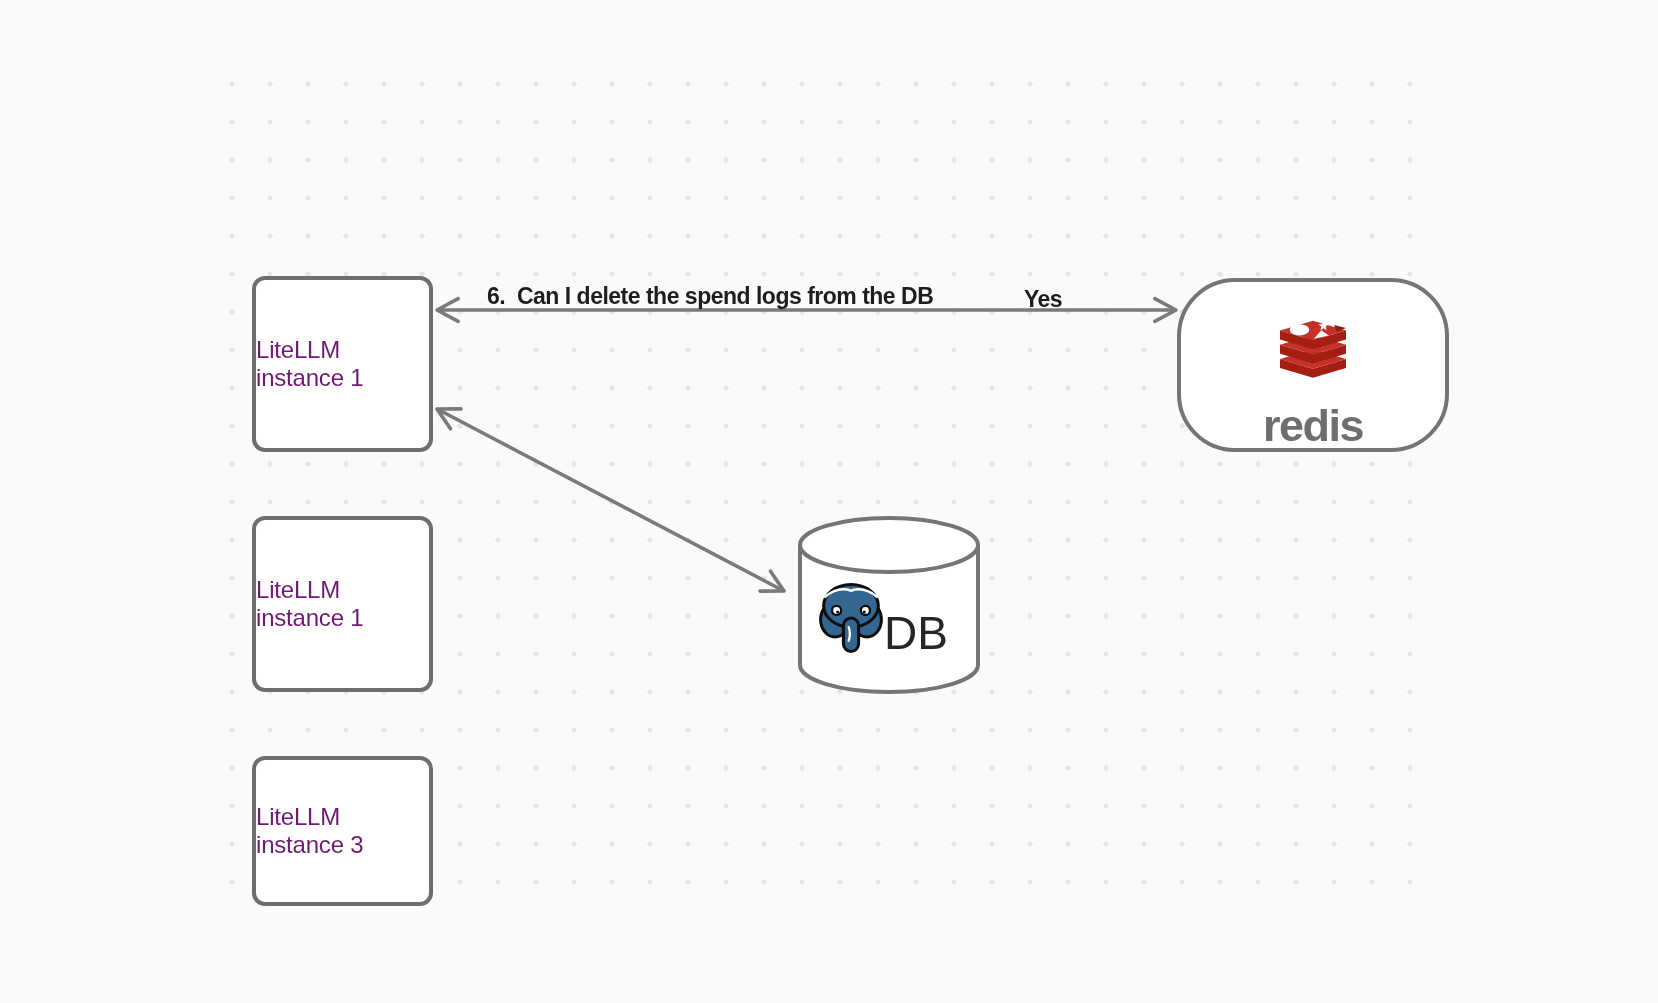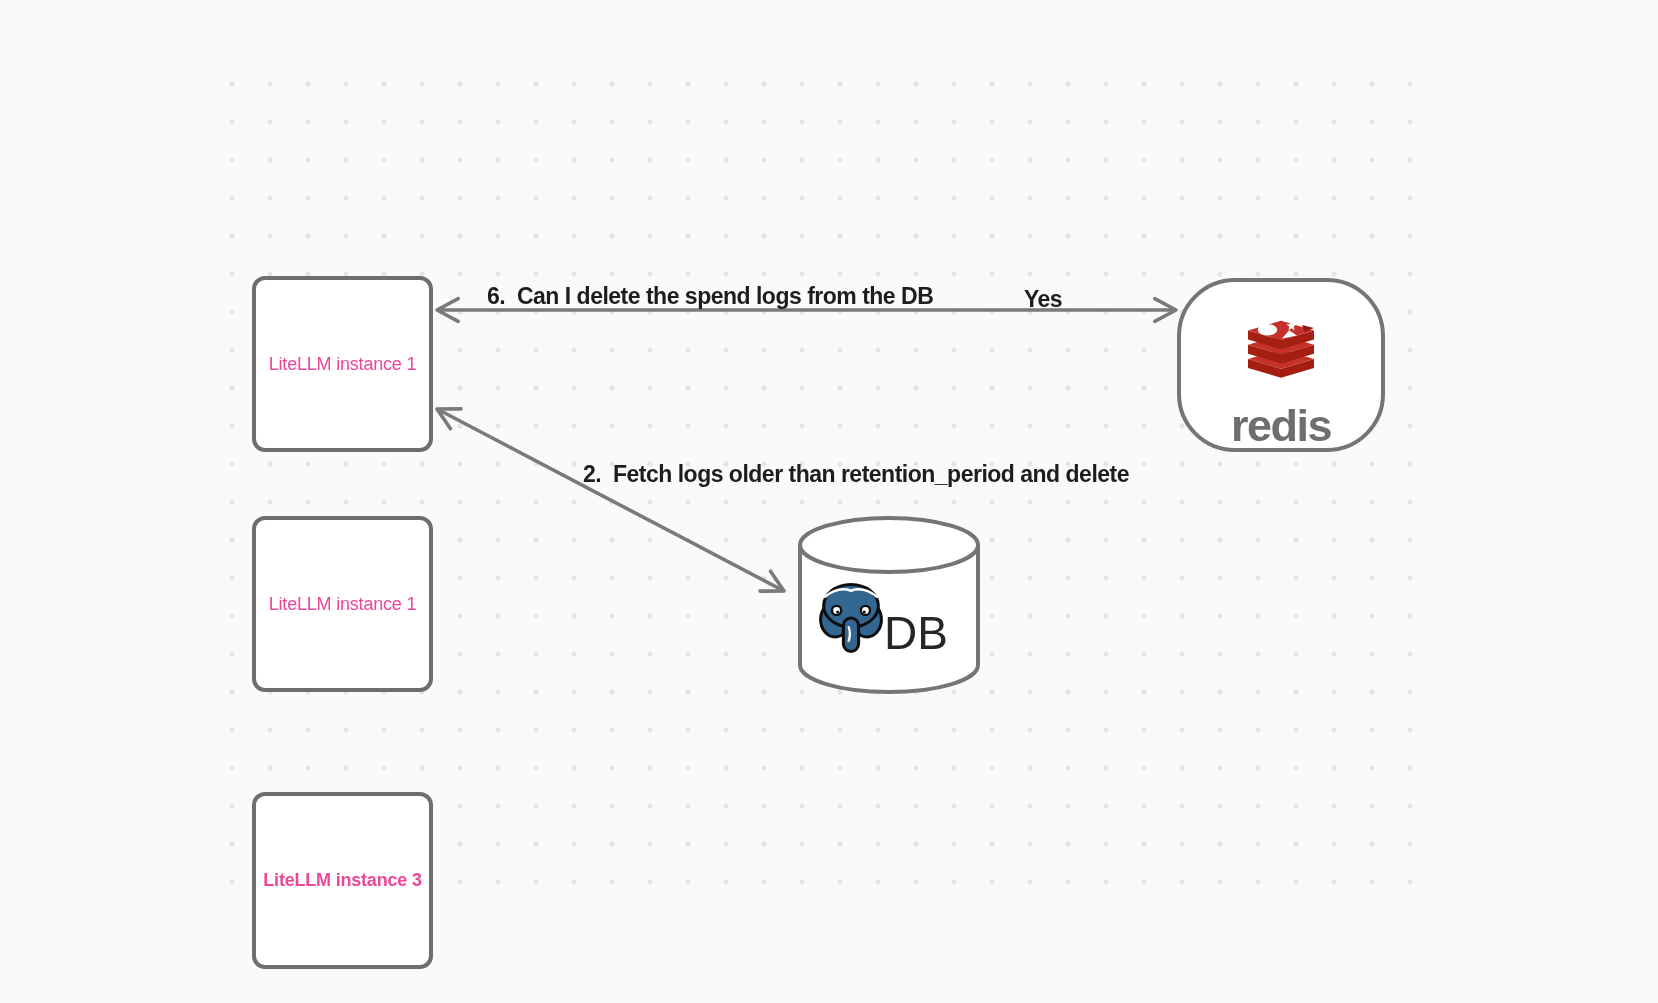--- a/index.html
+++ b/index.html
@@ -22,37 +22,37 @@
   .node-box{
     position:absolute;
     left:252px;width:181px;height:176px;
     background:#ffffff;
     border:4px solid #6e6e6e;
     border-radius:13px;
     box-sizing:border-box;
     display:flex;align-items:center;justify-content:center;
   }
   .node-box .node-label{
-    font-size:18px;color:#ec4899;letter-spacing:-0.2px;
+    font-size:24px;color:#701a75;letter-spacing:-0.2px;
   }
   #instance1{top:276px;}
   #instance2{top:516px;}
-  #instance3{top:792px;height:177px;font-weight:bold;}
+  #instance3{top:756px;height:150px;}
   .edge-svg{position:absolute;left:0;top:0;}
   .edge-label{
     position:absolute;
     font-size:23px;font-weight:bold;color:#1d1d1d;
     letter-spacing:-0.5px;white-space:pre;
   }
   #edge1-label{left:487px;top:283px;}
   #edge1-response{left:1024px;top:286px;}
   #edge2-label{left:583px;top:461px;}
   .redis-node{
     position:absolute;
-    left:1177px;top:278px;width:208px;height:174px;
+    left:1177px;top:278px;width:272px;height:174px;
     background:#ffffff;
     border:4px solid #757575;
     border-radius:58px;
     box-sizing:border-box;
     display:flex;flex-direction:column;align-items:center;
     padding-top:38px;
     gap:21px;
   }
   .redis-wordmark{
     font-size:45px;font-weight:bold;color:#6e6e6e;
@@ -92,21 +92,20 @@
   </div>
   <div class="node-box" id="instance2">
     <span class="node-label">LiteLLM instance 1</span>
   </div>
   <div class="node-box" id="instance3">
     <span class="node-label">LiteLLM instance 3</span>
   </div>
 
   <div class="edge-label" id="edge1-label">6.  Can I delete the spend logs from the DB</div>
   <div class="edge-label" id="edge1-response">Yes</div>
-  <div class="edge-label" id="edge2-label">2.  Fetch logs older than retention_period and delete</div>
 
   <div class="redis-node">
     <svg width="82" height="66" viewBox="0 0 100 80">
 
       <path d="M6,52 L50,65 L94,52 L94,64 L50,77 L6,64 Z" fill="#a41e11"></path>
       <path d="M50,39 L94,52 L50,65 L6,52 Z" fill="#c6302b"></path>
 
       <path d="M6,33 L50,46 L94,33 L94,45 L50,58 L6,45 Z" fill="#a41e11"></path>
       <path d="M50,20 L94,33 L50,46 L6,33 Z" fill="#c6302b"></path>
 

